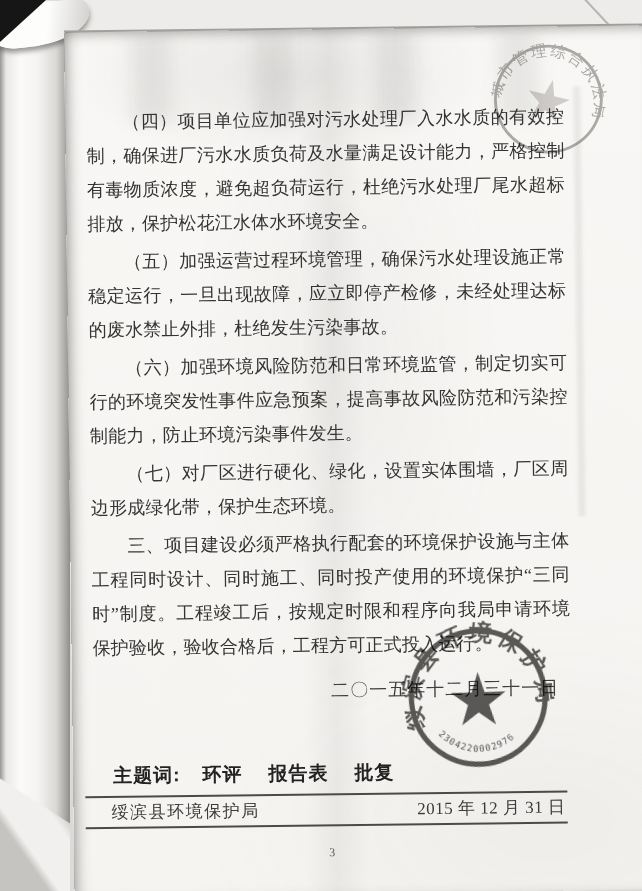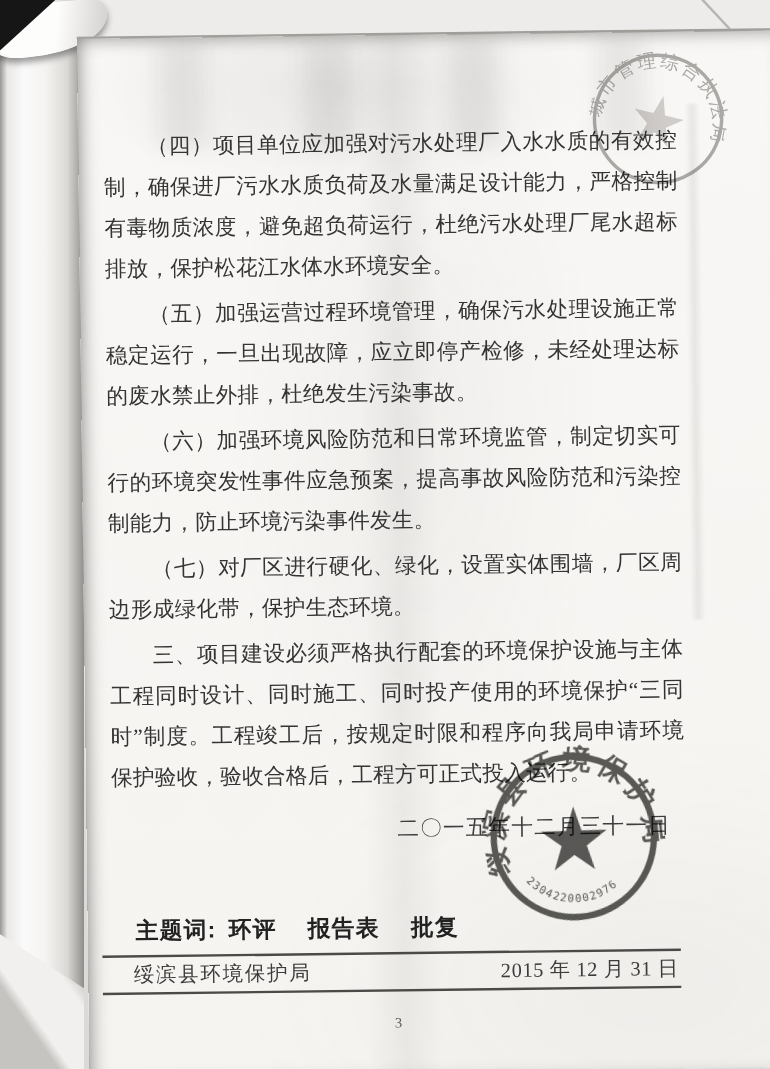--- a/index.html
+++ b/index.html
@@ -53,21 +53,21 @@
   .stamp-top{left:426px;top:15px;width:115px;height:115px;color:#9a9795;opacity:.78;
              transform:rotate(14deg);}
   .stamp-bottom{left:331px;top:595px;width:150px;height:150px;color:#454543;opacity:.88;
                 transform:rotate(-9deg);filter:blur(.2px);}
   .stamp svg{display:block;width:100%;height:100%;}
 
   
   .footer{position:absolute;left:12px;top:731px;width:482px;color:#2a2a2a;}
   .subject-line{padding-left:28px;font-family:"Liberation Sans","DejaVu Sans",sans-serif;
     font-weight:700;font-size:19px;letter-spacing:1px;color:#222;}
-  .subject-label{margin-right:10px;}
+  .subject-label{margin-right:22px;}
   .subject-terms span{margin-right:26px;}
   .rule{height:2px;background:#4b4a48;}
   .rule-1{margin-top:7px;}
   .footer-row{display:flex;justify-content:space-between;align-items:center;
     padding:3px 2px 3px 26px;font-size:17px;color:#3c3c3c;}
   .footer-issuer{letter-spacing:1.5px;}
   .footer-date{letter-spacing:.5px;}
 
   .page-number{position:absolute;left:238px;top:816px;width:40px;text-align:center;
     font-size:12px;color:#5a5a5a;font-family:"Liberation Serif",serif;}

